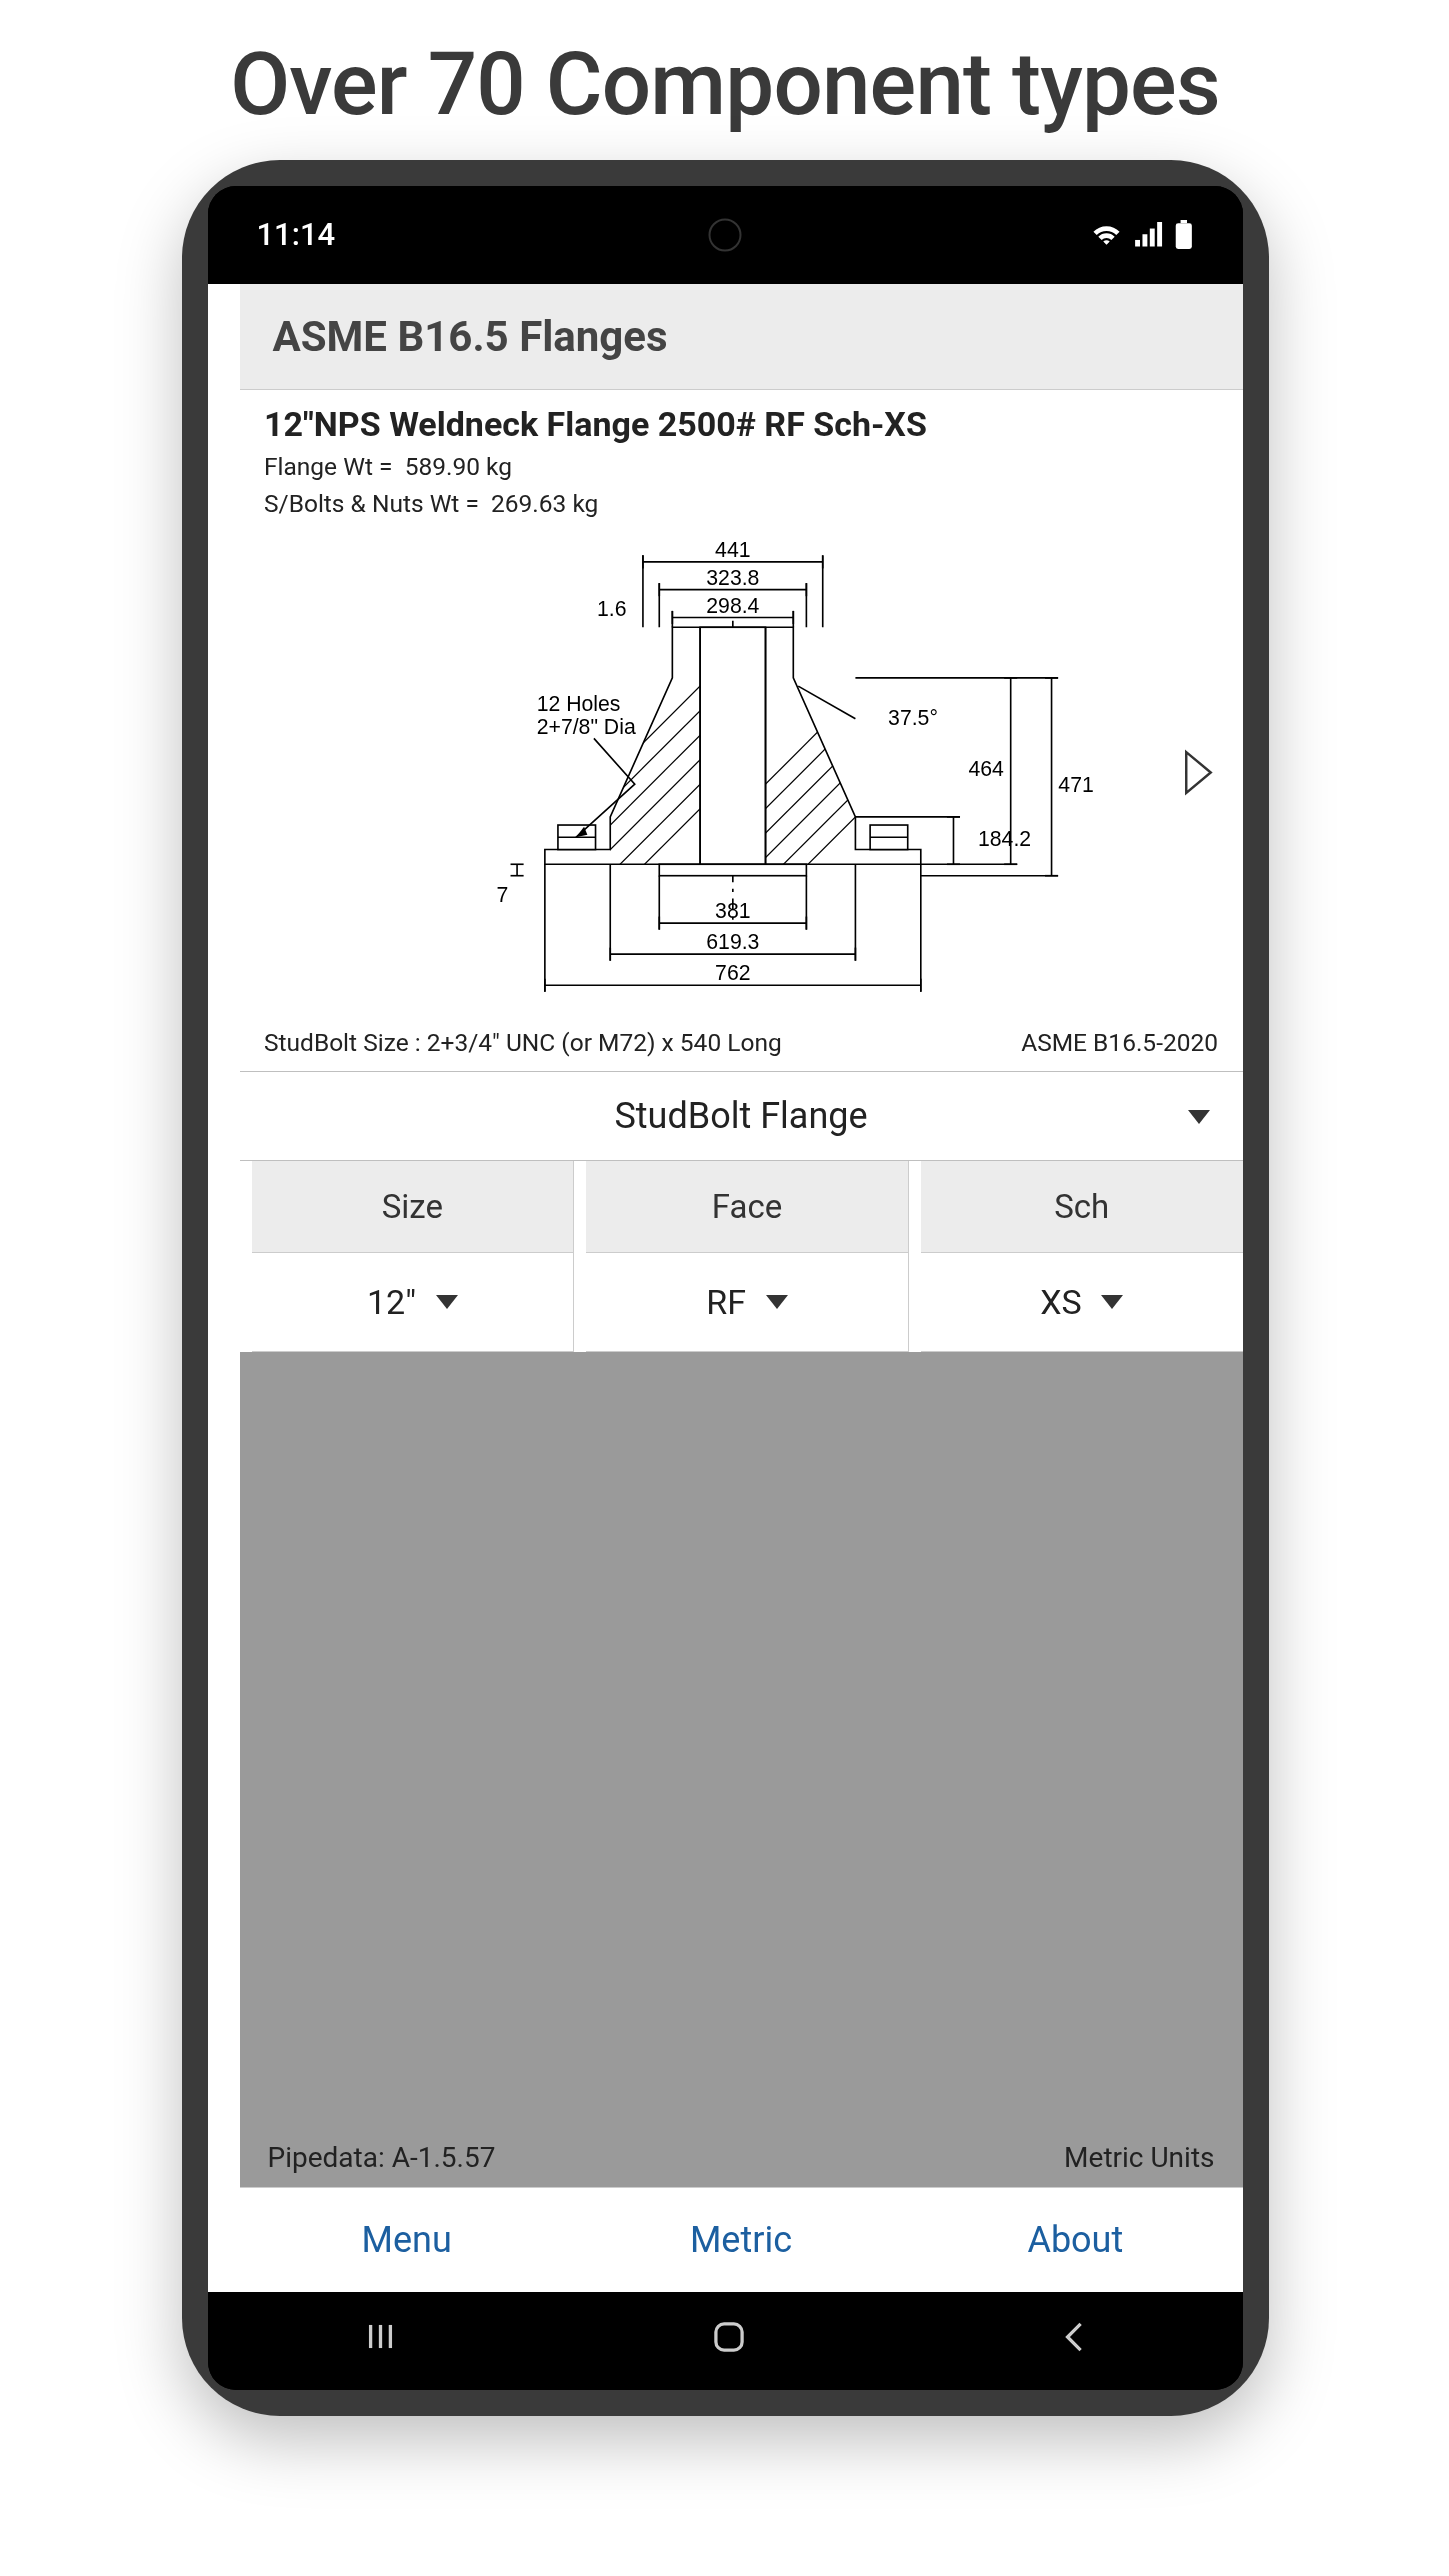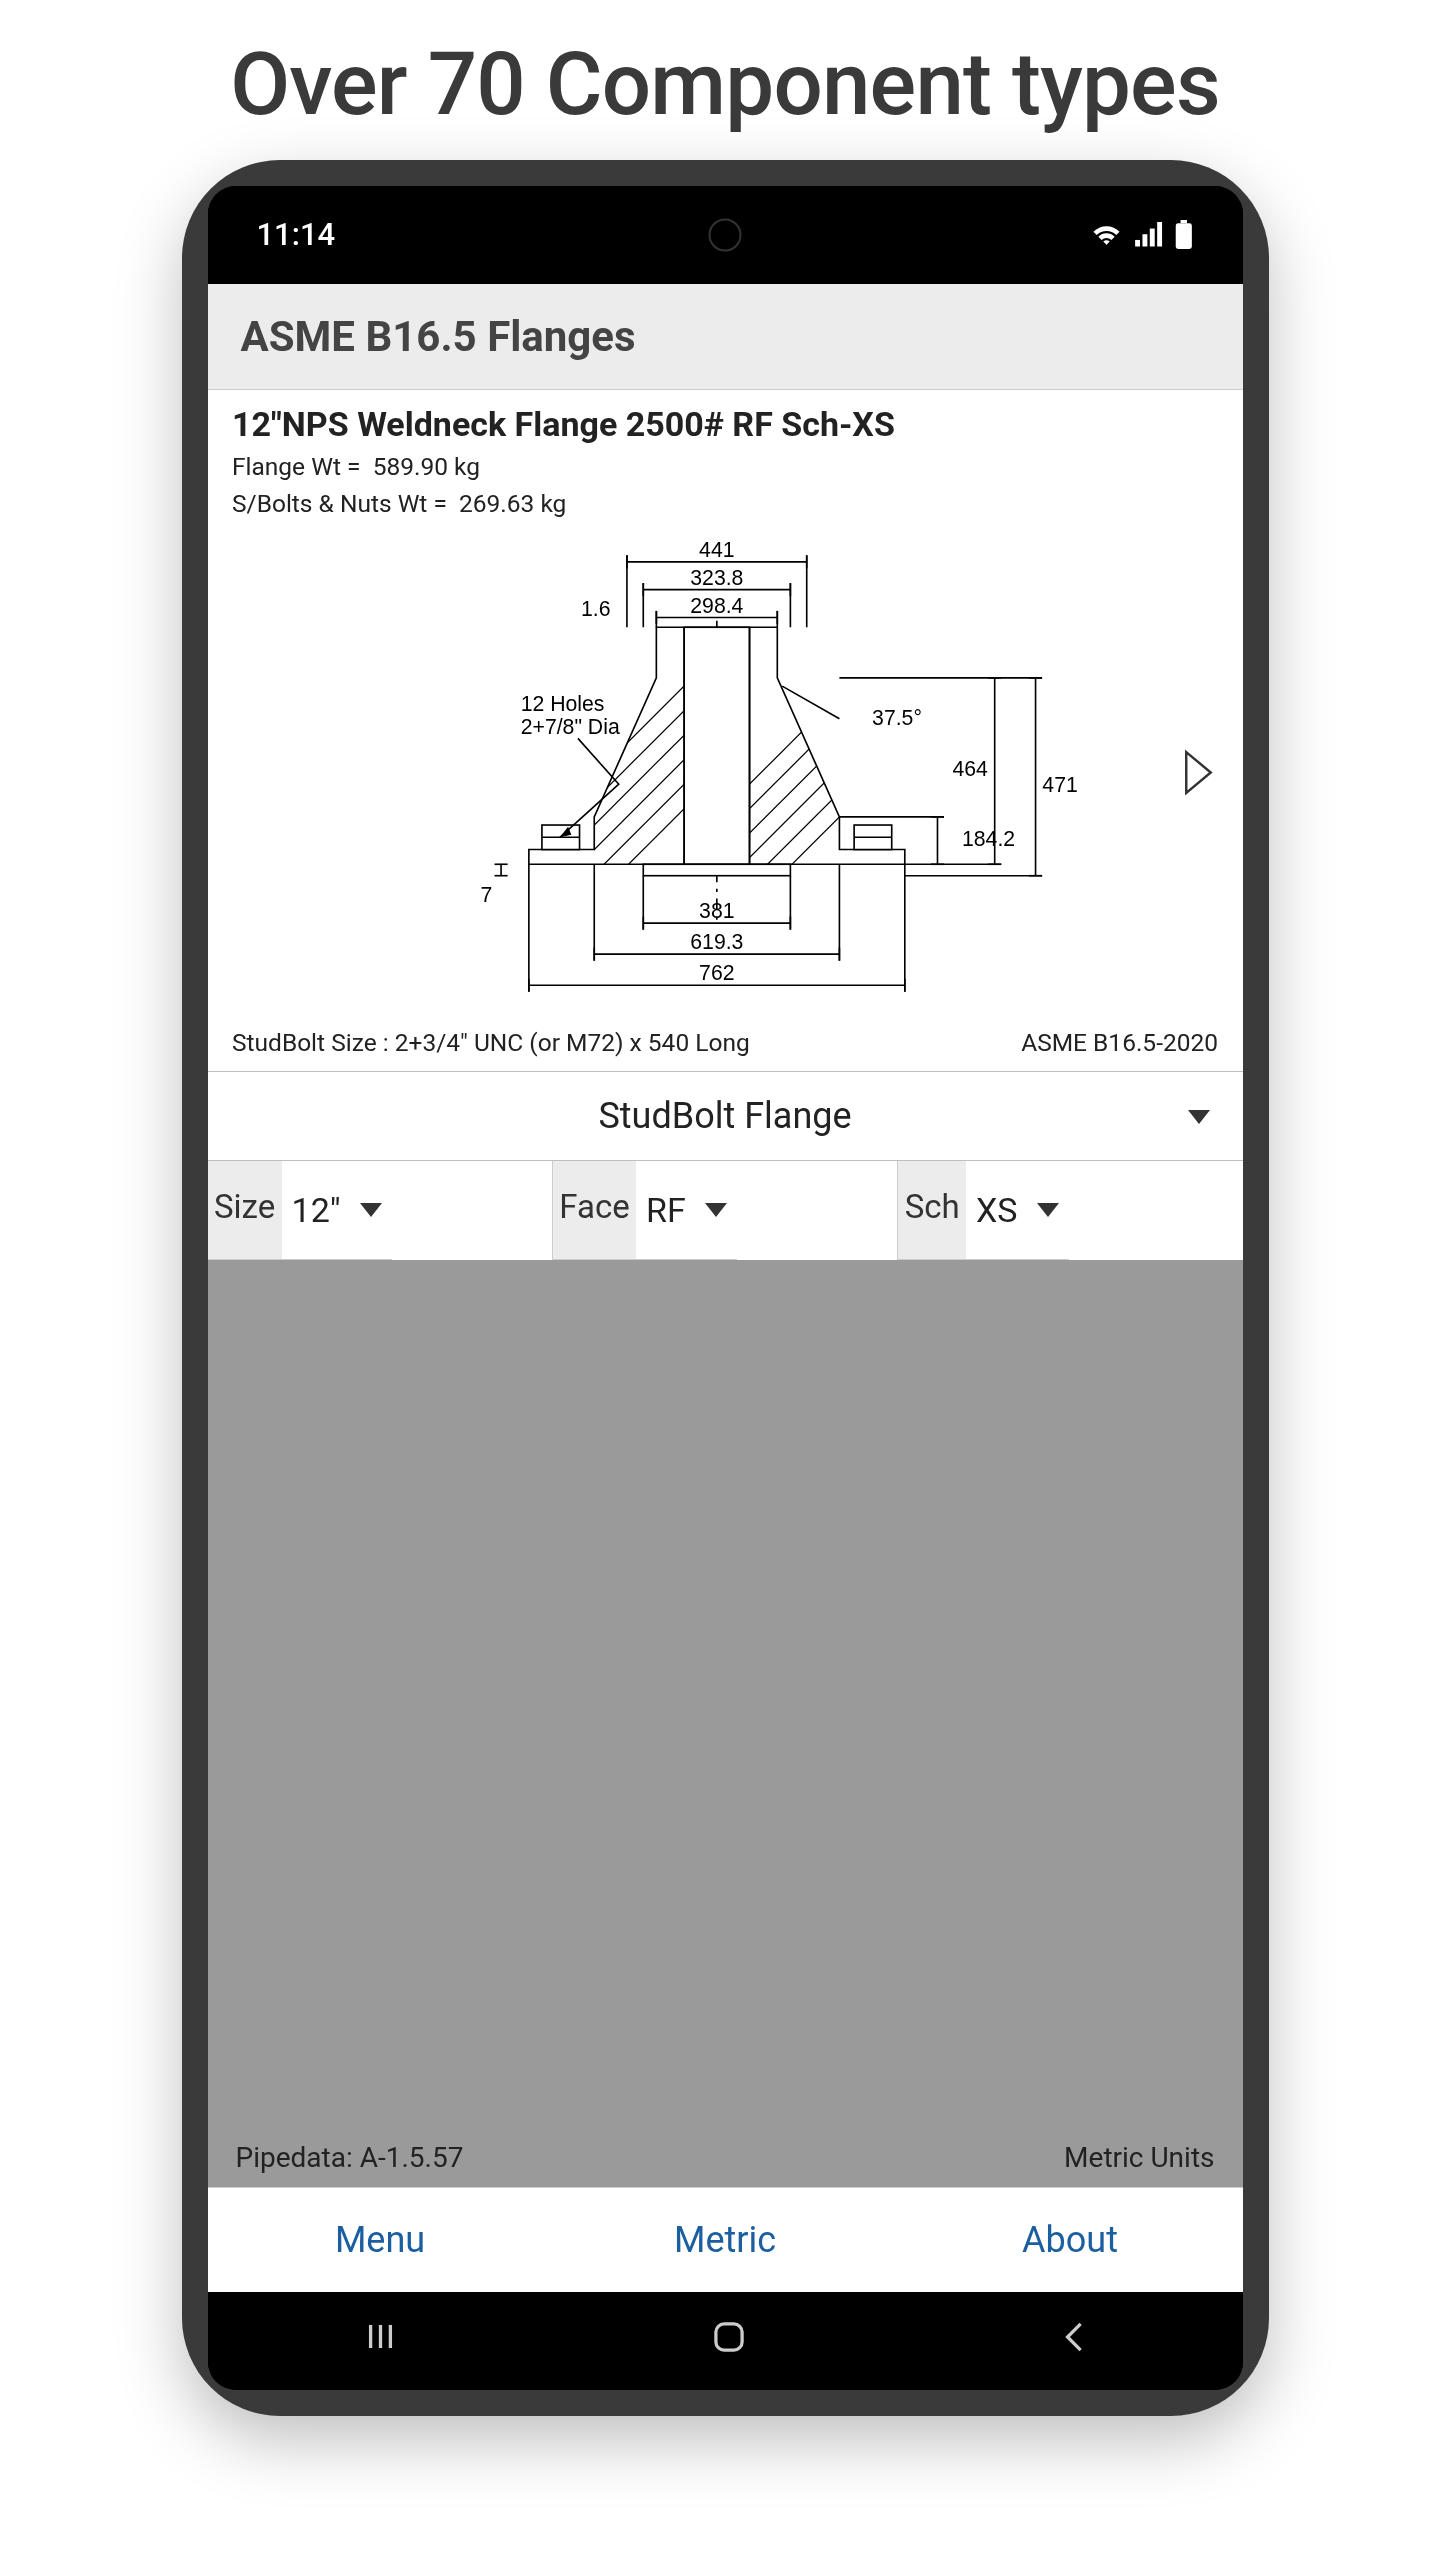--- a/index.html
+++ b/index.html
@@ -57,20 +57,21 @@
     border: 2.5px solid #333;
     border-radius: 50%;
   }
   .status-icons { display: flex; gap: 11.4px; align-items: center; }
   .app-content {
     background: #fff;
     height: calc(100% - 98px - 98px);
     display: flex;
     flex-direction: column;
     position: relative;
+    padding-left: 32px;
   }
   .app-header {
     background: #ececec;
     padding: 28px 33px;
     border-bottom: 0.8px solid #ccc;
   }
   .app-header-title {
     font-size: 42px;
     font-weight: 700;
     color: #444;
@@ -130,21 +131,22 @@
     font-size: 23px;
   }
   .param-table {
     display: flex;
     width: 100%;
   }
   .param-col {
     flex: 1;
     border-right: 0.8px solid #ccc;
     display: flex;
-    flex-direction: row;
+    flex-direction: column;
+    margin-left: 12px;
   }
   .param-col:last-child { border-right: none; }
   .param-head {
     background: #ececec;
     text-align: center;
     padding: 26px 6.5px;
     font-size: 33px;
     color: #333;
     border-bottom: 0.8px solid #ccc;
   }

